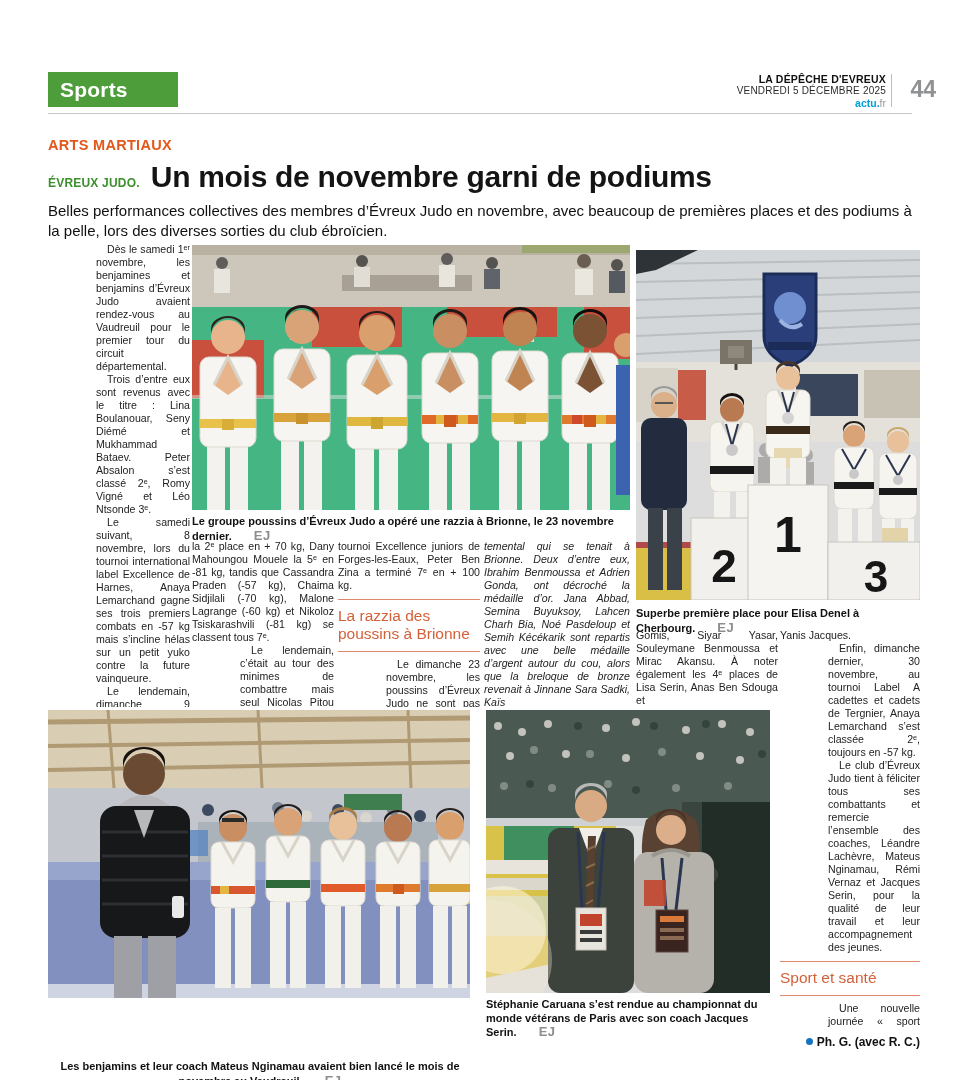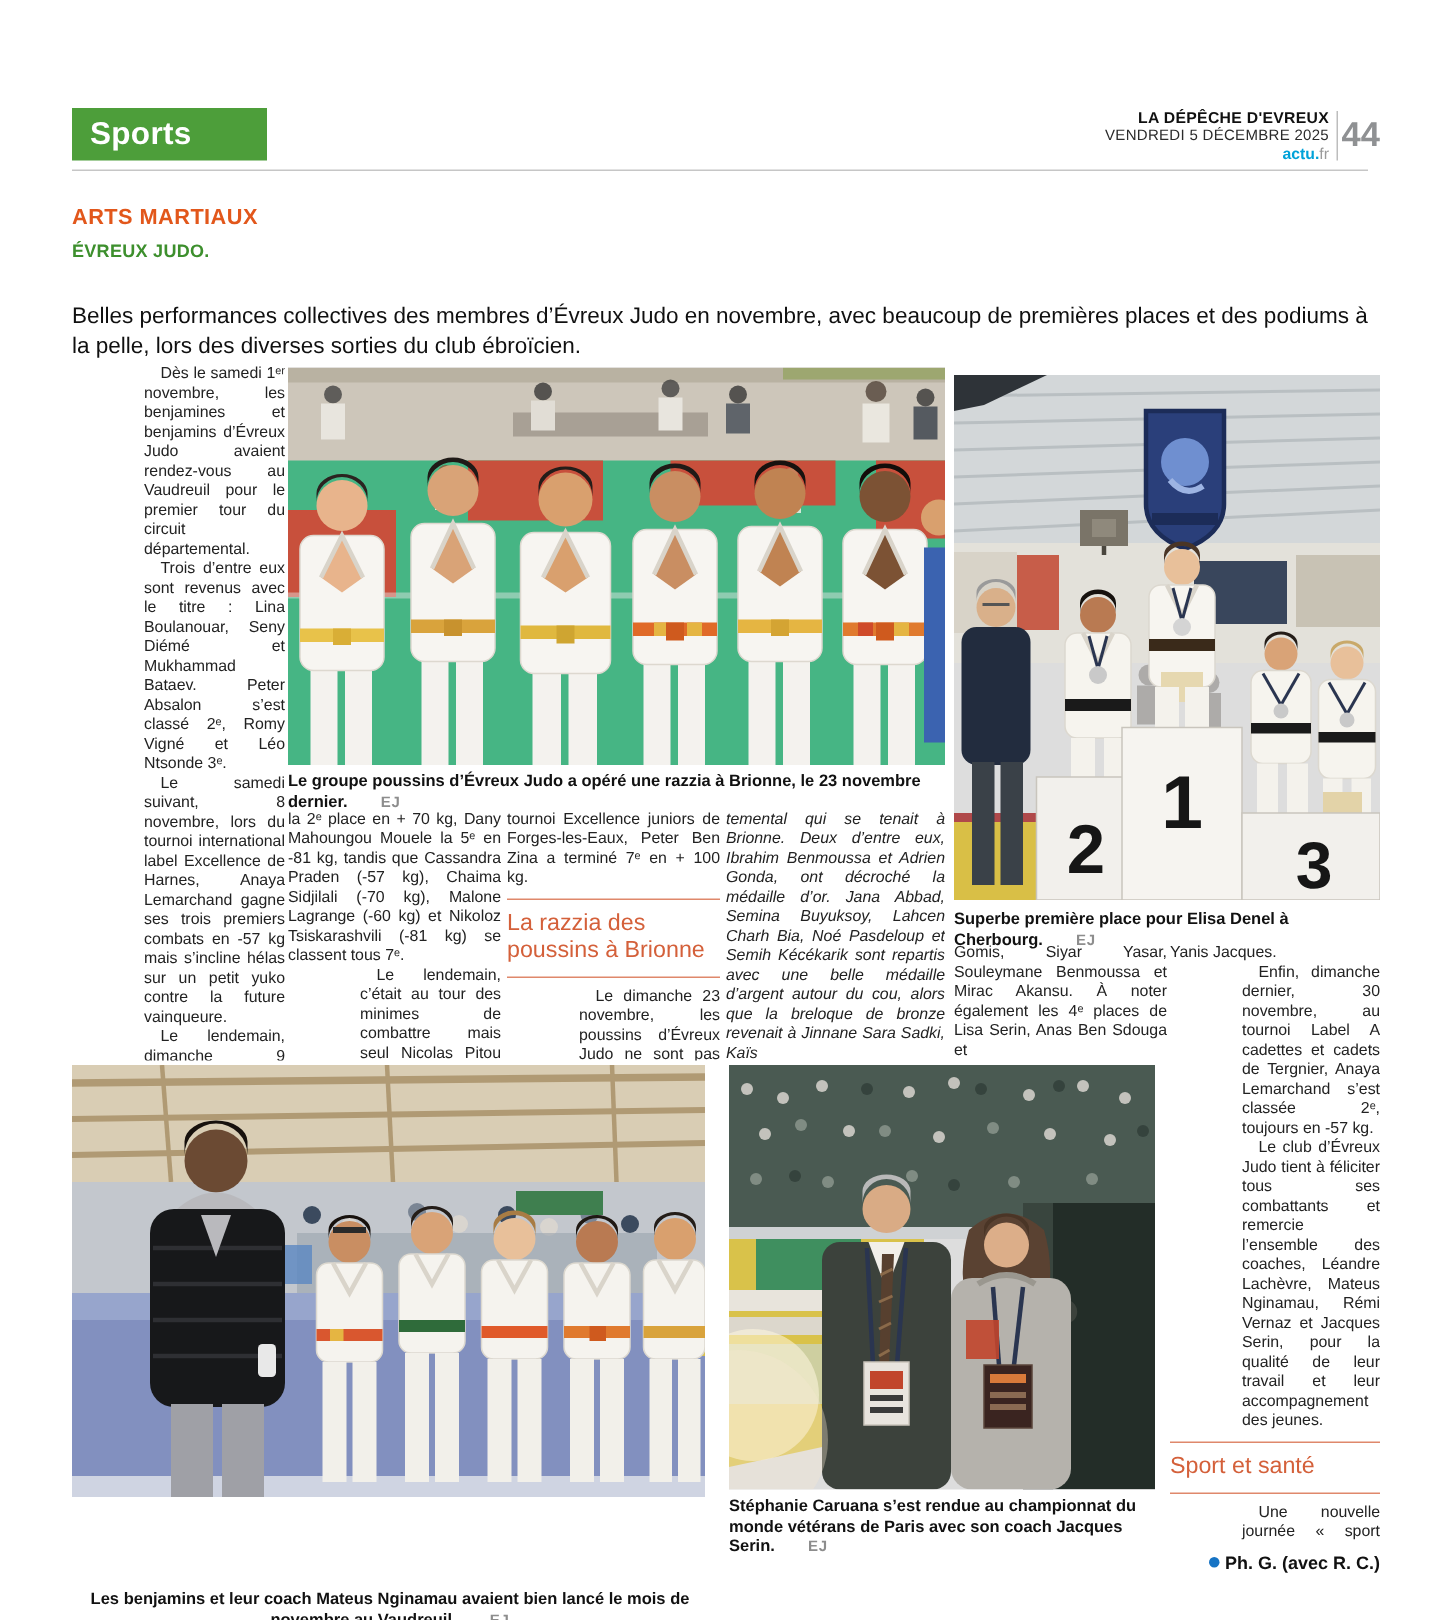--- a/index.html
+++ b/index.html
@@ -20,21 +20,21 @@
   
   .section-banner{left:48px;top:72px;width:130px;height:35px;background:var(--accent_green);
     color:#fff;font-size:21px;font-weight:700;line-height:35px;padding-left:12px;letter-spacing:.2px;}
   .masthead{right:74px;top:73px;text-align:right;line-height:1.18;}
   .masthead .m1{font-size:10.5px;font-weight:700;color:#101010;letter-spacing:.2px;}
   .masthead .m2{font-size:10px;color:#2b2b2b;letter-spacing:.2px;}
   .masthead .m3{font-size:10.5px;}
   .masthead .actu{color:var(--actu_blue);font-weight:700;}
   .masthead .tld{color:#9a9a9a;}
   .pageno-divider{right:68px;top:74px;width:1px;height:33px;background:#bdbdbd;}
-  .pageno{right:40px;top:76px;font-size:23px;font-weight:700;color:var(--pageno_gray);margin-left:24px;}
+  .pageno{right:24px;top:76px;font-size:23px;font-weight:700;color:var(--pageno_gray);margin-left:24px;}
   .header-rule{left:48px;top:113px;width:864px;height:1px;background:#c6c6c6;}
 
   
   .art-section{left:48px;top:137px;font-size:14.5px;font-weight:700;color:var(--section_orange);letter-spacing:.3px;}
   .headline-row{left:48px;top:160px;width:864px;display:flex;align-items:baseline;gap:11px;}
   .kicker{font-size:12px;font-weight:700;color:var(--kicker_green);letter-spacing:.2px;white-space:nowrap;}
   h1.headline{font-size:30px;font-weight:700;color:#141414;letter-spacing:-.3px;white-space:nowrap;}
   .lead{left:48px;top:201px;width:866px;font-size:15px;line-height:19.5px;color:#101010;}
 
   
@@ -42,21 +42,21 @@
   .col p{margin:0;}
   .col p.indent{text-indent:11px;margin-left:48px;}
   .col p + p{margin-top:0;}
   .subhead{margin:7px 0 6px 0;}
   .subhead .rule{height:1px;background:var(--subhead_orange);opacity:.75;}
   .subhead h3{font-size:15.5px;line-height:18px;font-weight:400;color:var(--subhead_orange);
     padding:7px 0 8px 0;text-align:left;}
 
   
   .caption{font-size:11px;line-height:13.5px;font-weight:700;color:#111;text-align:left;}
-  .caption .credit{font-size:10px;color:#8d8d8d;letter-spacing:.5px;margin-left:3px;padding-left:16px;}
+  .caption .credit{font-size:13px;color:#8d8d8d;letter-spacing:.5px;margin-left:3px;padding-left:16px;}
 
   
   .photo{overflow:hidden;background:#ddd;}
   .photo svg{display:block;}
 
   
   .byline{left:780px;top:1035px;width:140px;text-align:right;font-size:12px;font-weight:700;color:#111;}
   .byline .dot{display:inline-block;width:7px;height:7px;border-radius:50%;background:var(--byline_blue);margin-right:4px;vertical-align:1px;}
 </style>
 </head>
@@ -72,20 +72,21 @@
     <div class="m2">VENDREDI 5 DÉCEMBRE 2025</div>
     <div class="m3"><span class="actu">actu.</span><span class="tld">fr</span></div>
   </div>
   <div class="abs pageno-divider"></div>
   <div class="abs pageno">44</div>
   <div class="abs header-rule"></div>
 
   <div class="abs art-section">ARTS MARTIAUX</div>
   <div class="abs headline-row">
     <span class="kicker">ÉVREUX JUDO.</span>
+    <h1 class="headline">Un mois de novembre garni de podiums</h1>
   </div>
   <p class="abs lead">Belles performances collectives des membres d’Évreux Judo en novembre, avec beaucoup de premières places et des podiums à la pelle, lors des diverses sorties du club ébroïcien.</p>
 
   <div class="abs col" style="left:48px;top:243px;width:142px;height:464px;">
     <p class="indent">Dès le samedi 1ᵉʳ novembre, les benjamines et benjamins d’Évreux Judo avaient rendez-vous au Vaudreuil pour le premier tour du circuit départemental.</p>
     <p class="indent">Trois d’entre eux sont revenus avec le titre : Lina Boulanouar, Seny Diémé et Mukhammad Bataev. Peter Absalon s’est classé 2ᵉ, Romy Vigné et Léo Ntsonde 3ᵉ.</p>
     <p class="indent">Le samedi suivant, 8 novembre, lors du tournoi international label Excellence de Harnes, Anaya Lemarchand gagne ses trois premiers combats en -57 kg mais s’incline hélas sur un petit yuko contre la future vainqueure.</p>
     <p class="indent">Le lendemain, dimanche 9 novembre, Stéphanie Caruana était engagée au championnat du monde vétérans en catégorie -70 kg. L’épreuve se déroulait à Paris. Elle a franchi le premier tour pour rencontrer une solide Anglaise au deuxième. Elle ne parvient pas à la battre, malgré son bel engagement pendant tout le combat.</p>
     <p class="indent">Le samedi 15 novembre, lors du deuxième tour du circuit cadets/cadettes de Cherbourg, Elisa Denel termine 1ʳᵉ en -57 kg, Eve Basse prend</p>
   </div>

